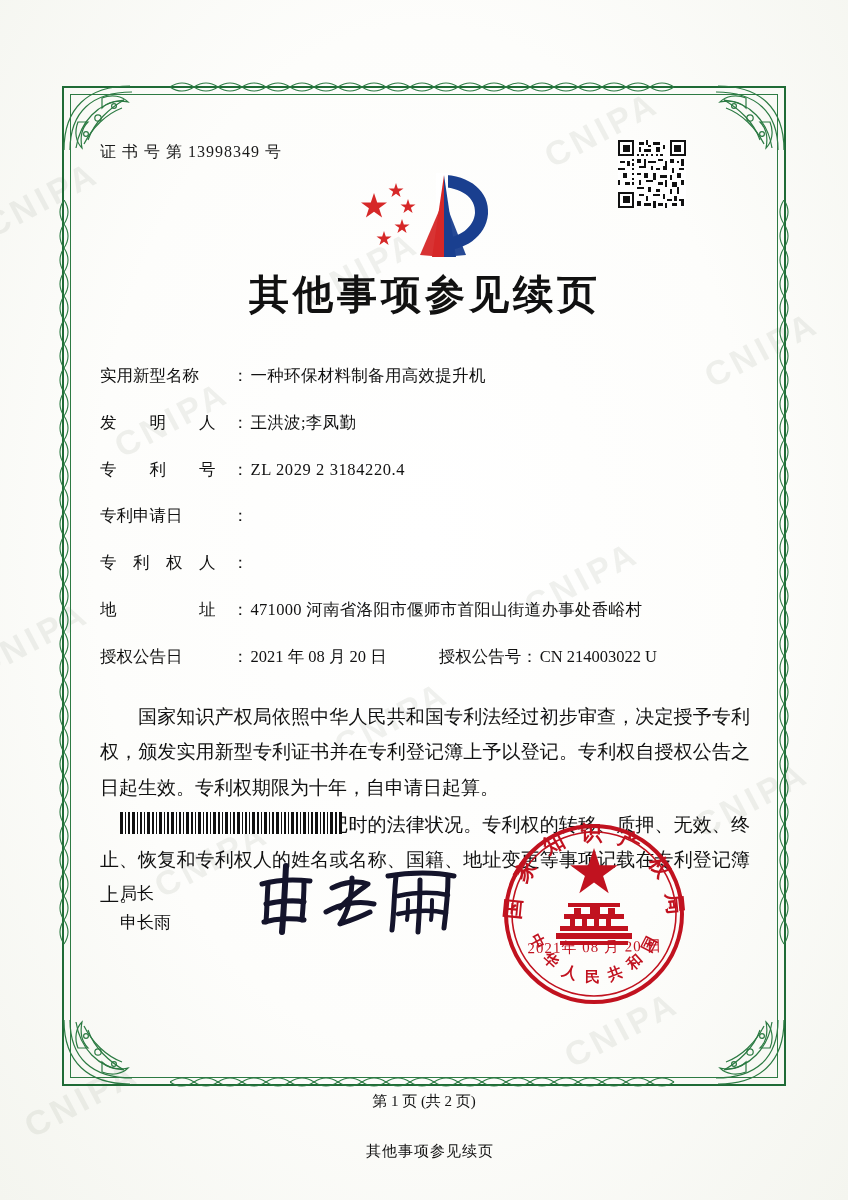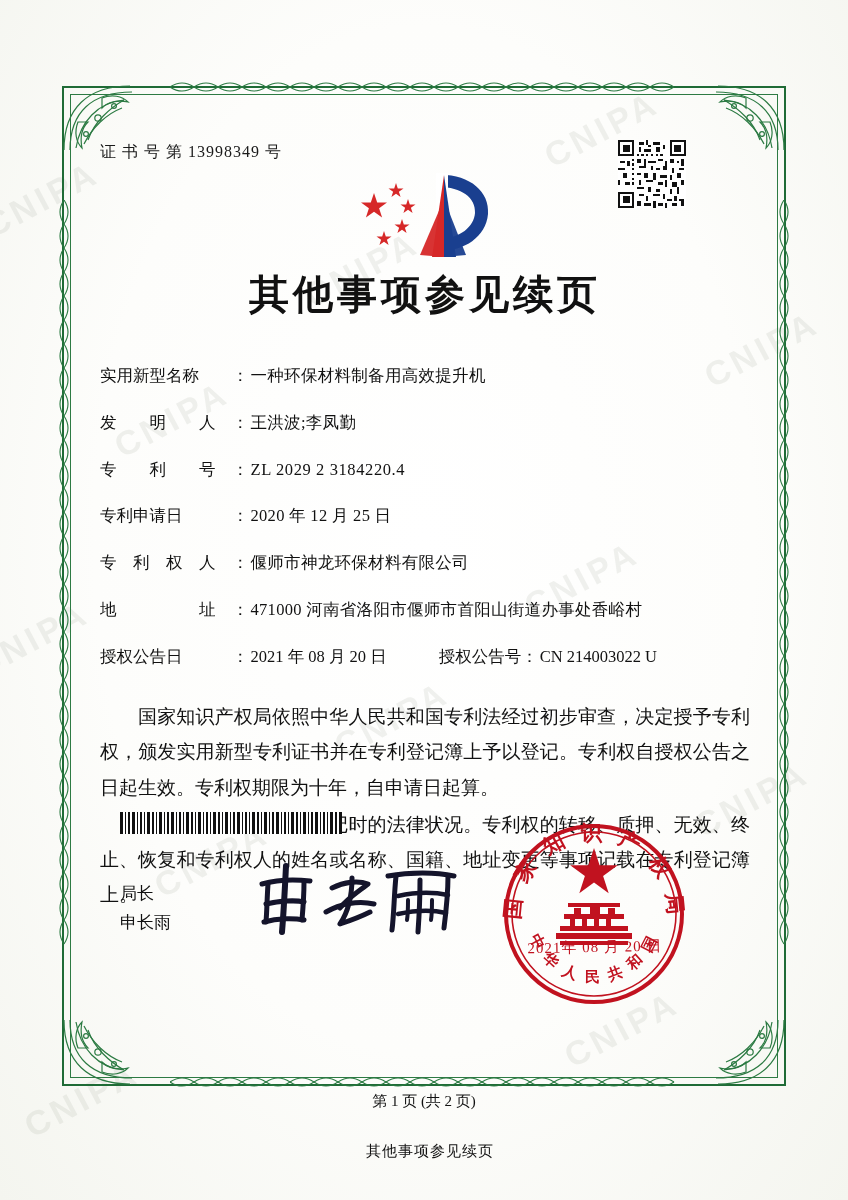--- a/index.html
+++ b/index.html
@@ -501,27 +501,25 @@
 
       <div class="field-row">
         <div class="field-label">专　　利　　号</div>
         <div class="field-colon">：</div>
         <div class="field-value mono">ZL 2029 2 3184220.4</div>
       </div>
 
       <div class="field-row">
         <div class="field-label">专利申请日</div>
         <div class="field-colon">：</div>
-        <div class="field-value">2020 年 12 月 25 日</div>
       </div>
 
       <div class="field-row">
         <div class="field-label">专　利　权　人</div>
         <div class="field-colon">：</div>
-        <div class="field-value">偃师市神龙环保材料有限公司</div>
       </div>
 
       <div class="field-row">
         <div class="field-label">地　　　　　址</div>
         <div class="field-colon">：</div>
         <div class="field-value">471000 河南省洛阳市偃师市首阳山街道办事处香峪村</div>
       </div>
 
       <div class="field-row dual">
         <div class="field-label">授权公告日</div>

